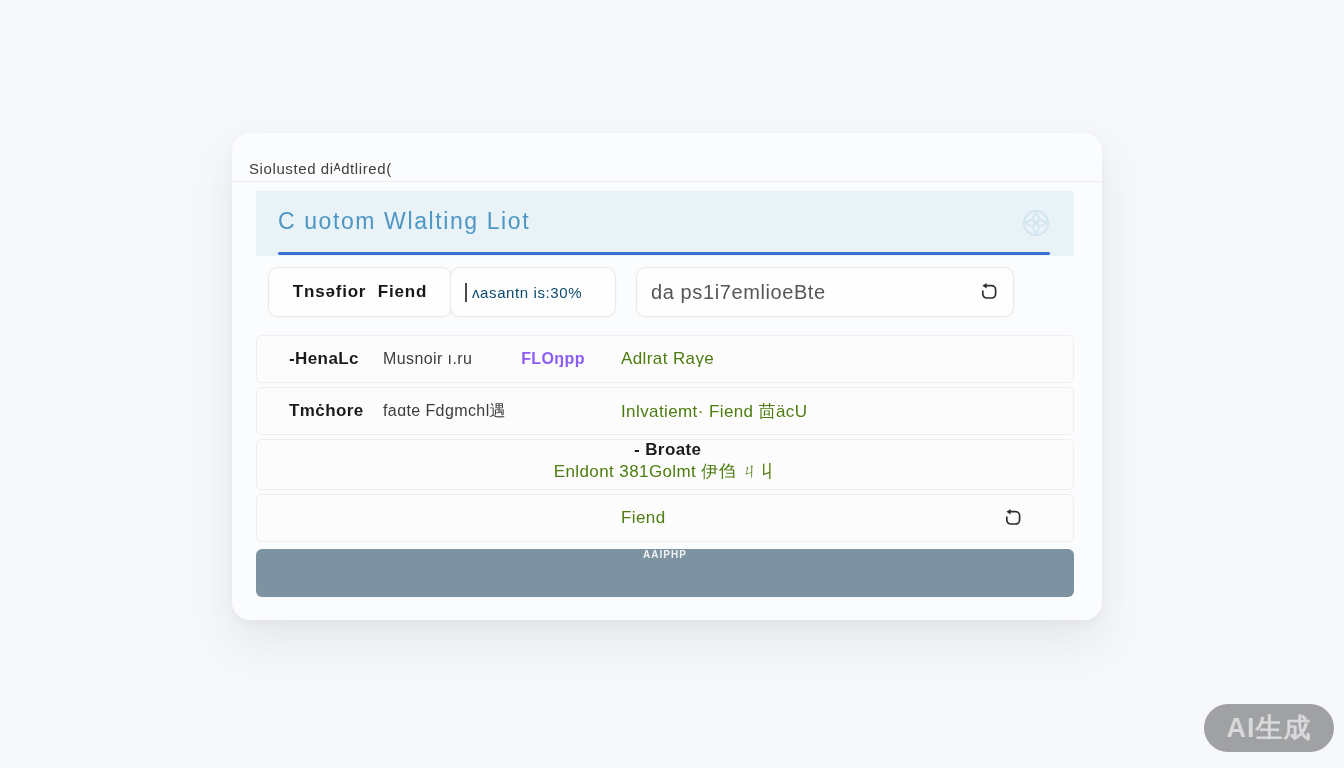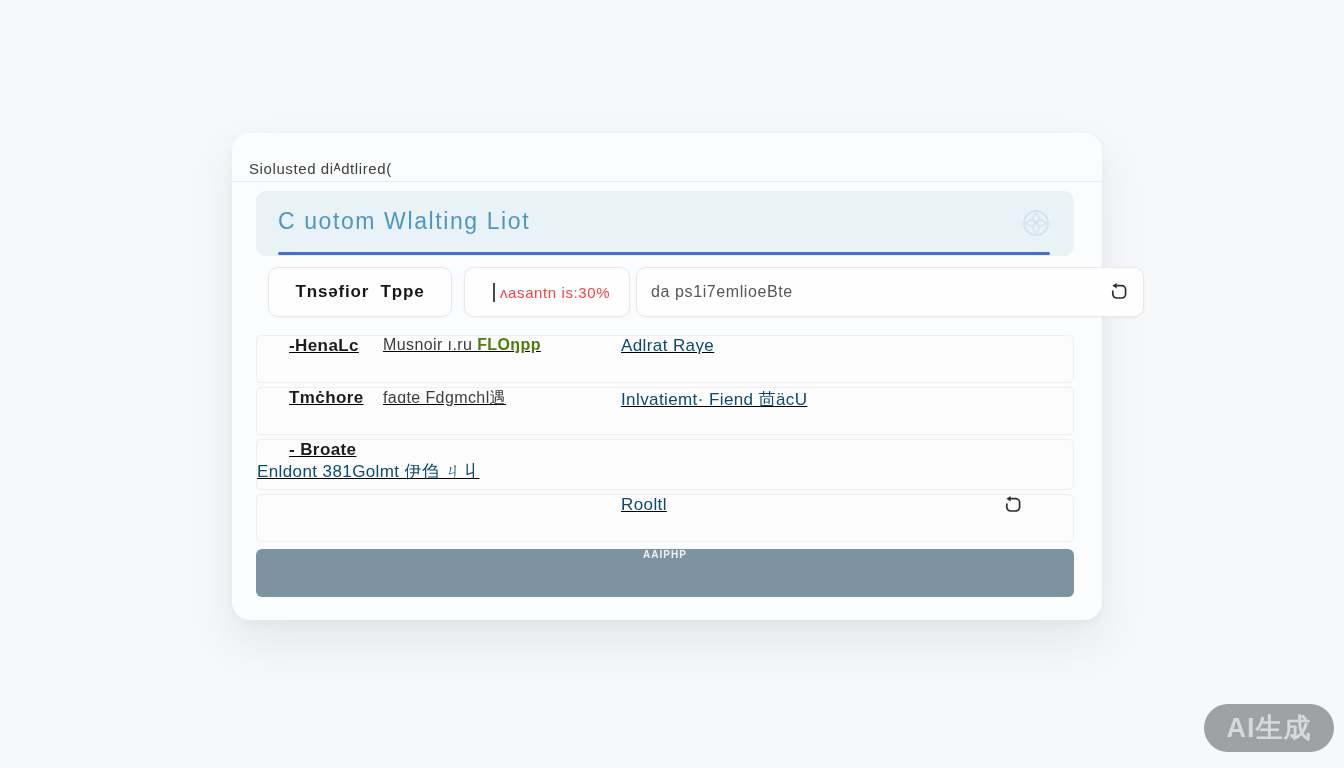--- a/index.html
+++ b/index.html
@@ -25,60 +25,60 @@
   }
   .card-divider {
     position:absolute; left:0; top:48px; width:100%; height:1px;
     background:#ededef;
   }
 
   
   .hdr {
     position:absolute; left:24px; top:58px;
     width:818px; height:65px;
-    background:#e8f2f7; border-radius:10px;
+    background:#e8f2f7; border-radius:0;
   }
   .hdr-title {
     position:absolute; left:22px; top:17px;
     font-size:23px; font-weight:400; color:#4e96c4; letter-spacing:1.6px;
   }
   .hdr-underline {
     position:absolute; left:22px; bottom:1px;
     width:772px; height:3px; background:#3e6fd1; border-radius:2px;
   }
   .hdr-icon { position:absolute; right:22px; top:16px; width:32px; height:32px; opacity:0.45; }
 
   
   .tb-btn, .tb-field {
     position:absolute; top:134px; height:50px;
     background:#fefefe; border:1px solid #e9e9eb; border-radius:10px;
     box-shadow:0 1px 3px rgba(0,0,0,0.04);
     display:flex; align-items:center;
   }
   .tb-type { left:36px; width:184px; justify-content:center;
     font-size:17px; font-weight:bold; color:#171717; letter-spacing:0.8px; word-spacing:6px; }
-  .tb-amount { left:232px; width:166px; padding-left:28px;
-    font-size:15px; color:#ef4444; letter-spacing:0.6px; }
-  .tb-search { left:404px; width:508px; padding:0 14px;
-    font-size:16px; color:#565656; letter-spacing:0.6px; }
+  .tb-amount { left:218px; width:166px; padding-left:14px;
+    font-size:15px; color:#0c4a6e; letter-spacing:0.6px; }
+  .tb-search { left:404px; width:378px; padding:0 14px;
+    font-size:20px; color:#565656; letter-spacing:0.6px; }
   .caret { display:inline-block; width:2px; height:19px; background:#4a4a4a; margin-right:5px; }
   .tb-search .spacer { flex:1; }
 
   
   .rows { position:absolute; left:24px; top:202px; width:818px; }
   .row {
     height:48px; margin-bottom:4px;
     background:#fcfcfd; border:1px solid #efeff1; border-radius:5px;
-    display:flex; text-decoration:underline;
+    display:flex; align-items:center;
   }
   .row.r3 { height:51px;flex-direction:column; }
   .cell-label { width:126px; padding-left:32px; font-size:17px; font-weight:bold; color:#1c1c1c; letter-spacing:0.4px; }
   .cell-value { width:238px; font-size:16px; color:#3d3d3d; letter-spacing:0.4px; }
-  .cell-value b { color:#4d7c0f; }
-  .cell-detail { flex:1; font-size:17px; color:#0c4a6e; letter-spacing:0.4px; }
+  .cell-value b { color:#8b5cf6;margin-left:44px; }
+  .cell-detail { flex:1; font-size:17px; color:#4d7c0f; letter-spacing:0.4px; }
   .row .reload { margin-right:50px; width:20px; height:20px; }
   .tb-search .reload { width:20px; height:20px; }
 
   
   .footer-btn {
     position:absolute; left:24px; top:416px;
     width:818px; height:48px;
     background:#7e93a2; border:none; border-radius:6px;
     display:flex; align-items:flex-start; justify-content:center;
     cursor:pointer;
@@ -108,21 +108,21 @@
     <div class="hdr-title">C uotom Wlalting Liot</div>
     <span class="hdr-icon">
       <svg viewBox="0 0 32 32" width="32" height="32">
         <circle cx="16" cy="16" r="12" fill="none" stroke="#b9d5e6" stroke-width="2"></circle>
         <path d="M16 6 C20 10 20 14 16 16 C12 14 12 10 16 6 Z M16 26 C12 22 12 18 16 16 C20 18 20 22 16 26 Z M6 16 C10 12 14 12 16 16 C14 20 10 20 6 16 Z M26 16 C22 20 18 20 16 16 C18 12 22 12 26 16 Z" fill="none" stroke="#b9d5e6" stroke-width="1.5"></path>
       </svg>
     </span>
     <div class="hdr-underline"></div>
   </div>
 
-  <button class="tb-btn tb-type">Tnsəfior Tppe</button>
+  <button class="tb-btn tb-type">Tnsəfior Fiend</button>
 
   <div class="tb-field tb-amount">
     <span class="caret"></span>
     <span>ʌasantn is:30%</span>
   </div>
 
   <div class="tb-field tb-search">
     <span>da ps1i7emlioeBte</span>
     <span class="spacer"></span>
     <span class="reload">
@@ -148,21 +148,21 @@
     </div>
 
     <div class="row r3">
       <span class="cell-label">- Broate</span>
       <span class="cell-detail">Enldont 381Golmt 伊㑇 ㄐ丩</span>
     </div>
 
     <div class="row">
       <span class="cell-label"></span>
       <span class="cell-value"><span></span><b></b></span>
-      <span class="cell-detail">Rooltl</span>
+      <span class="cell-detail">Fiend</span>
       <span class="reload">
         <svg viewBox="0 0 20 20" width="20" height="20">
           <path d="M7 3.6 H12.6 A4 4 0 0 1 16.6 7.6 V12 A4 4 0 0 1 12.6 16 H7.8 A4 4 0 0 1 3.8 12 V9.2" fill="none" stroke="#2d2d2d" stroke-width="1.7" stroke-linecap="round"></path>
           <path d="M7.6 0.9 L3.4 3.8 L7.6 6.6 Z" fill="#2d2d2d"></path>
         </svg>
       </span>
     </div>
 
   </div>
 

